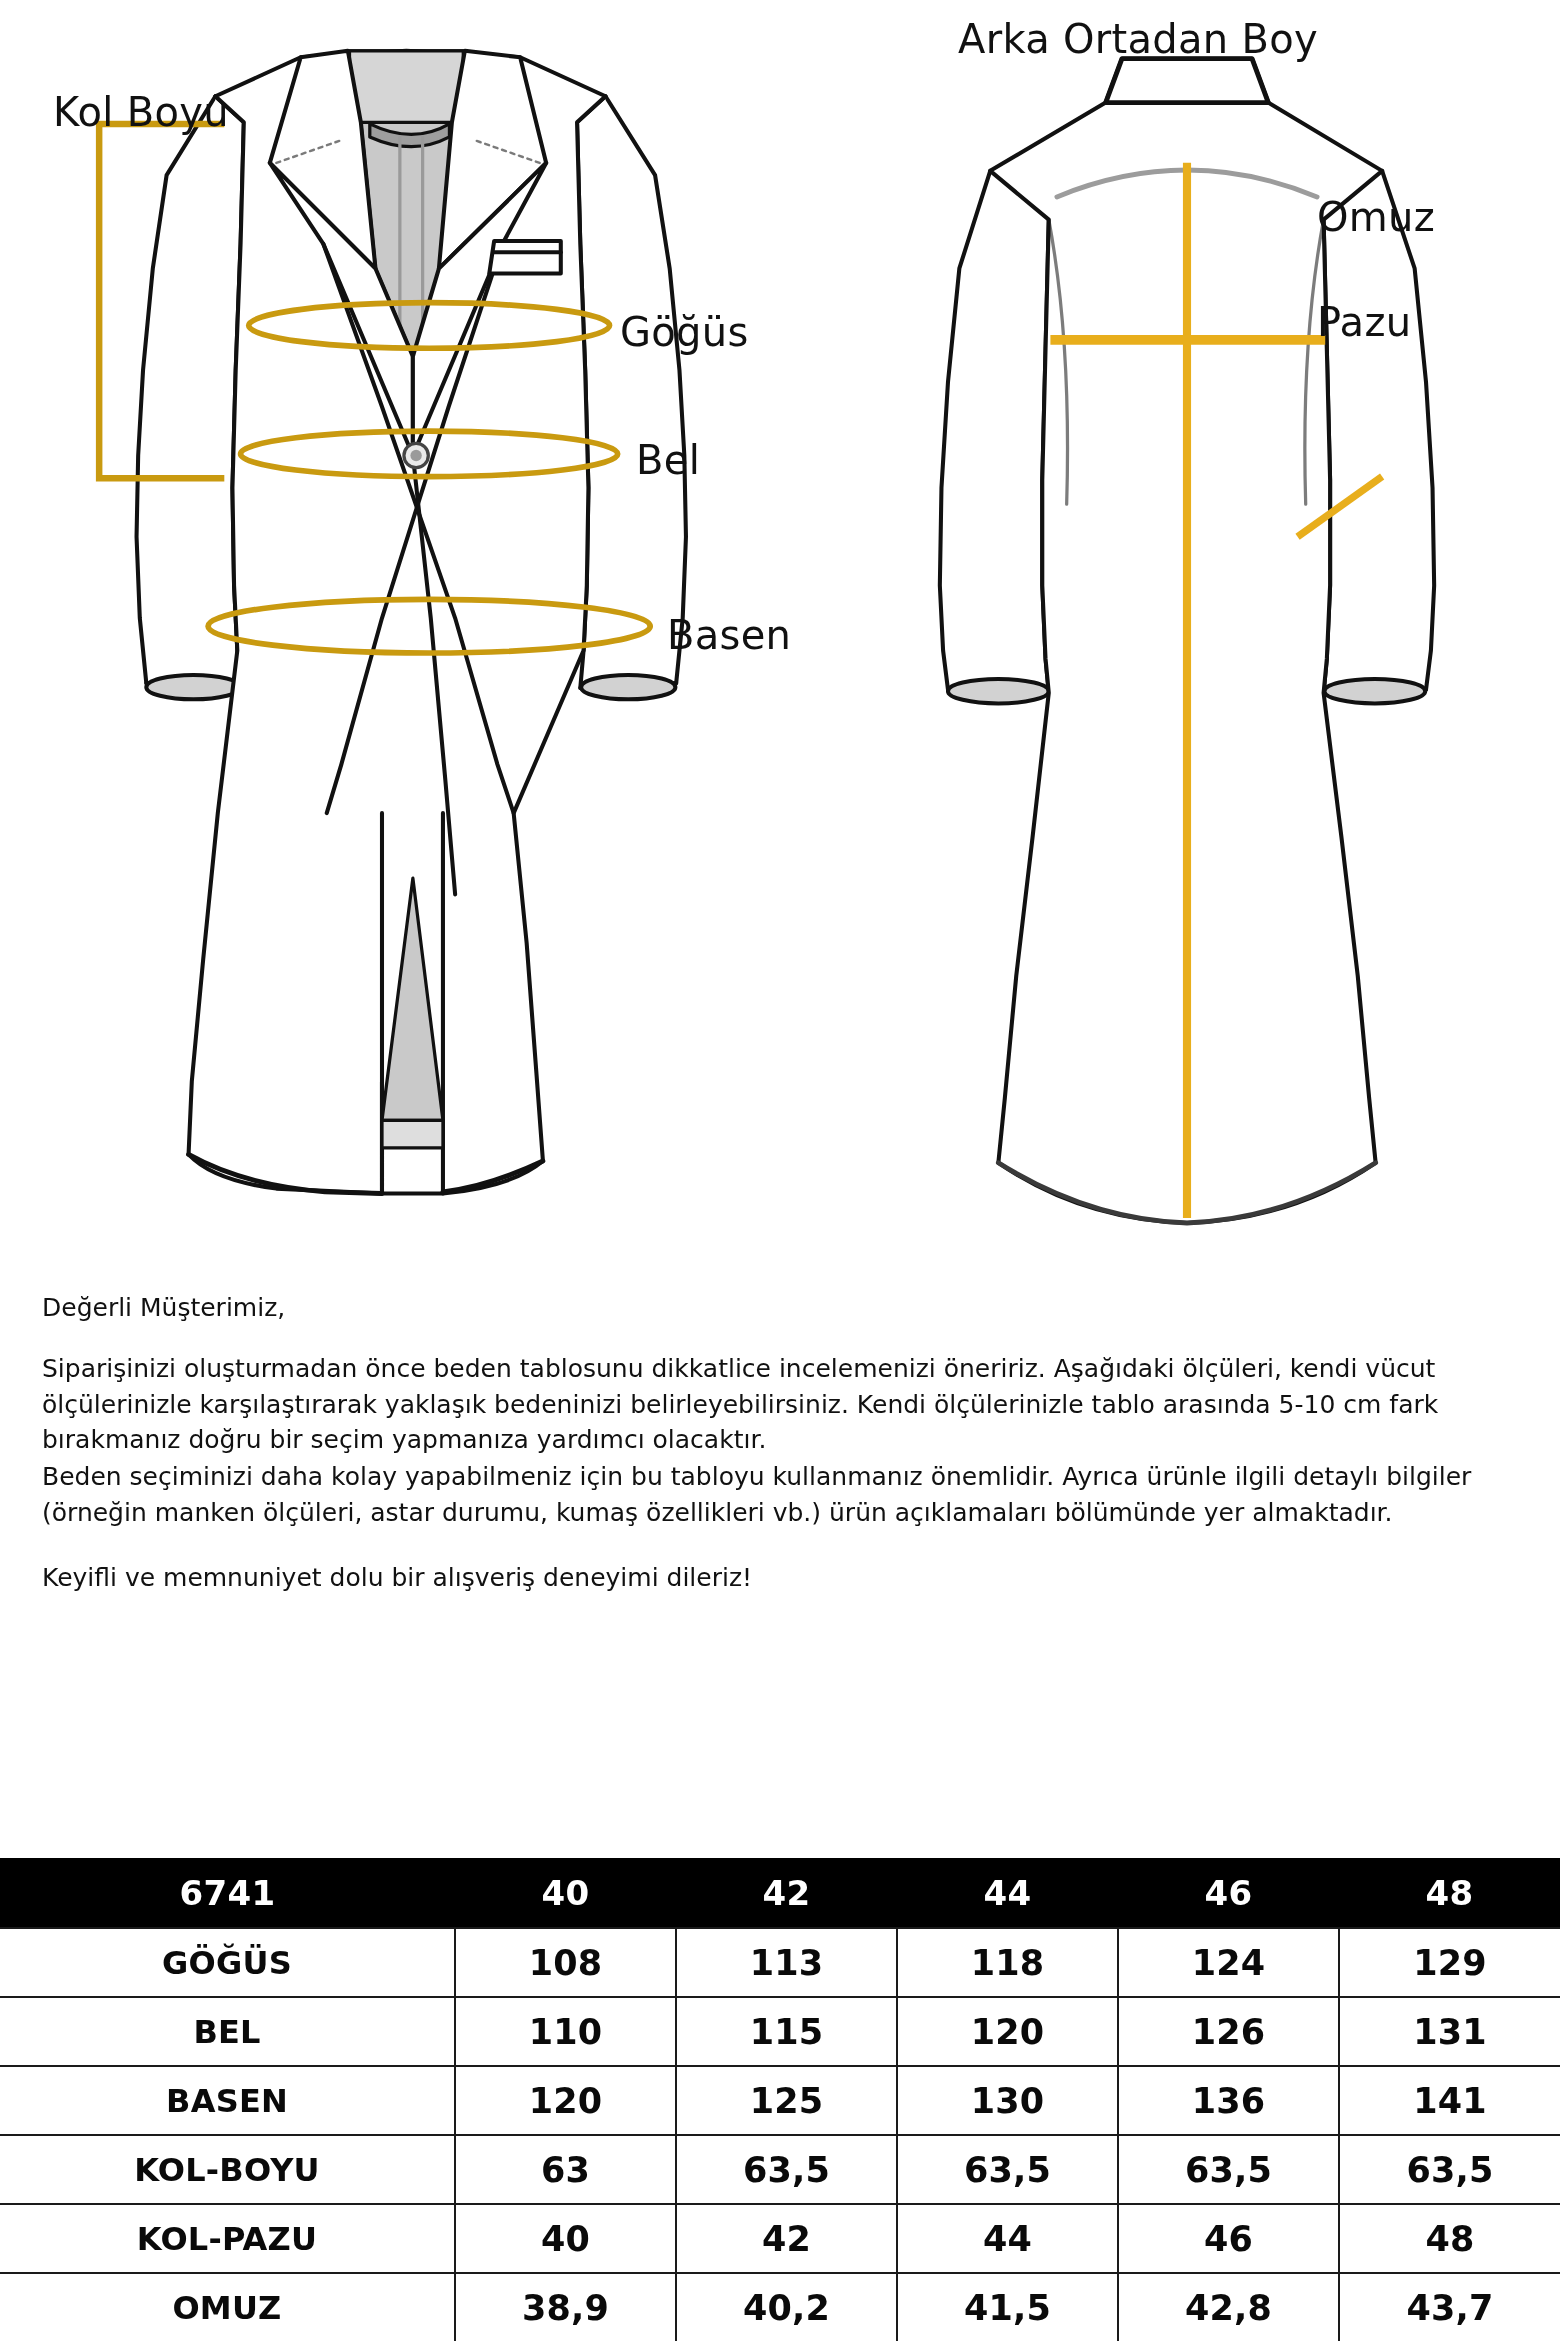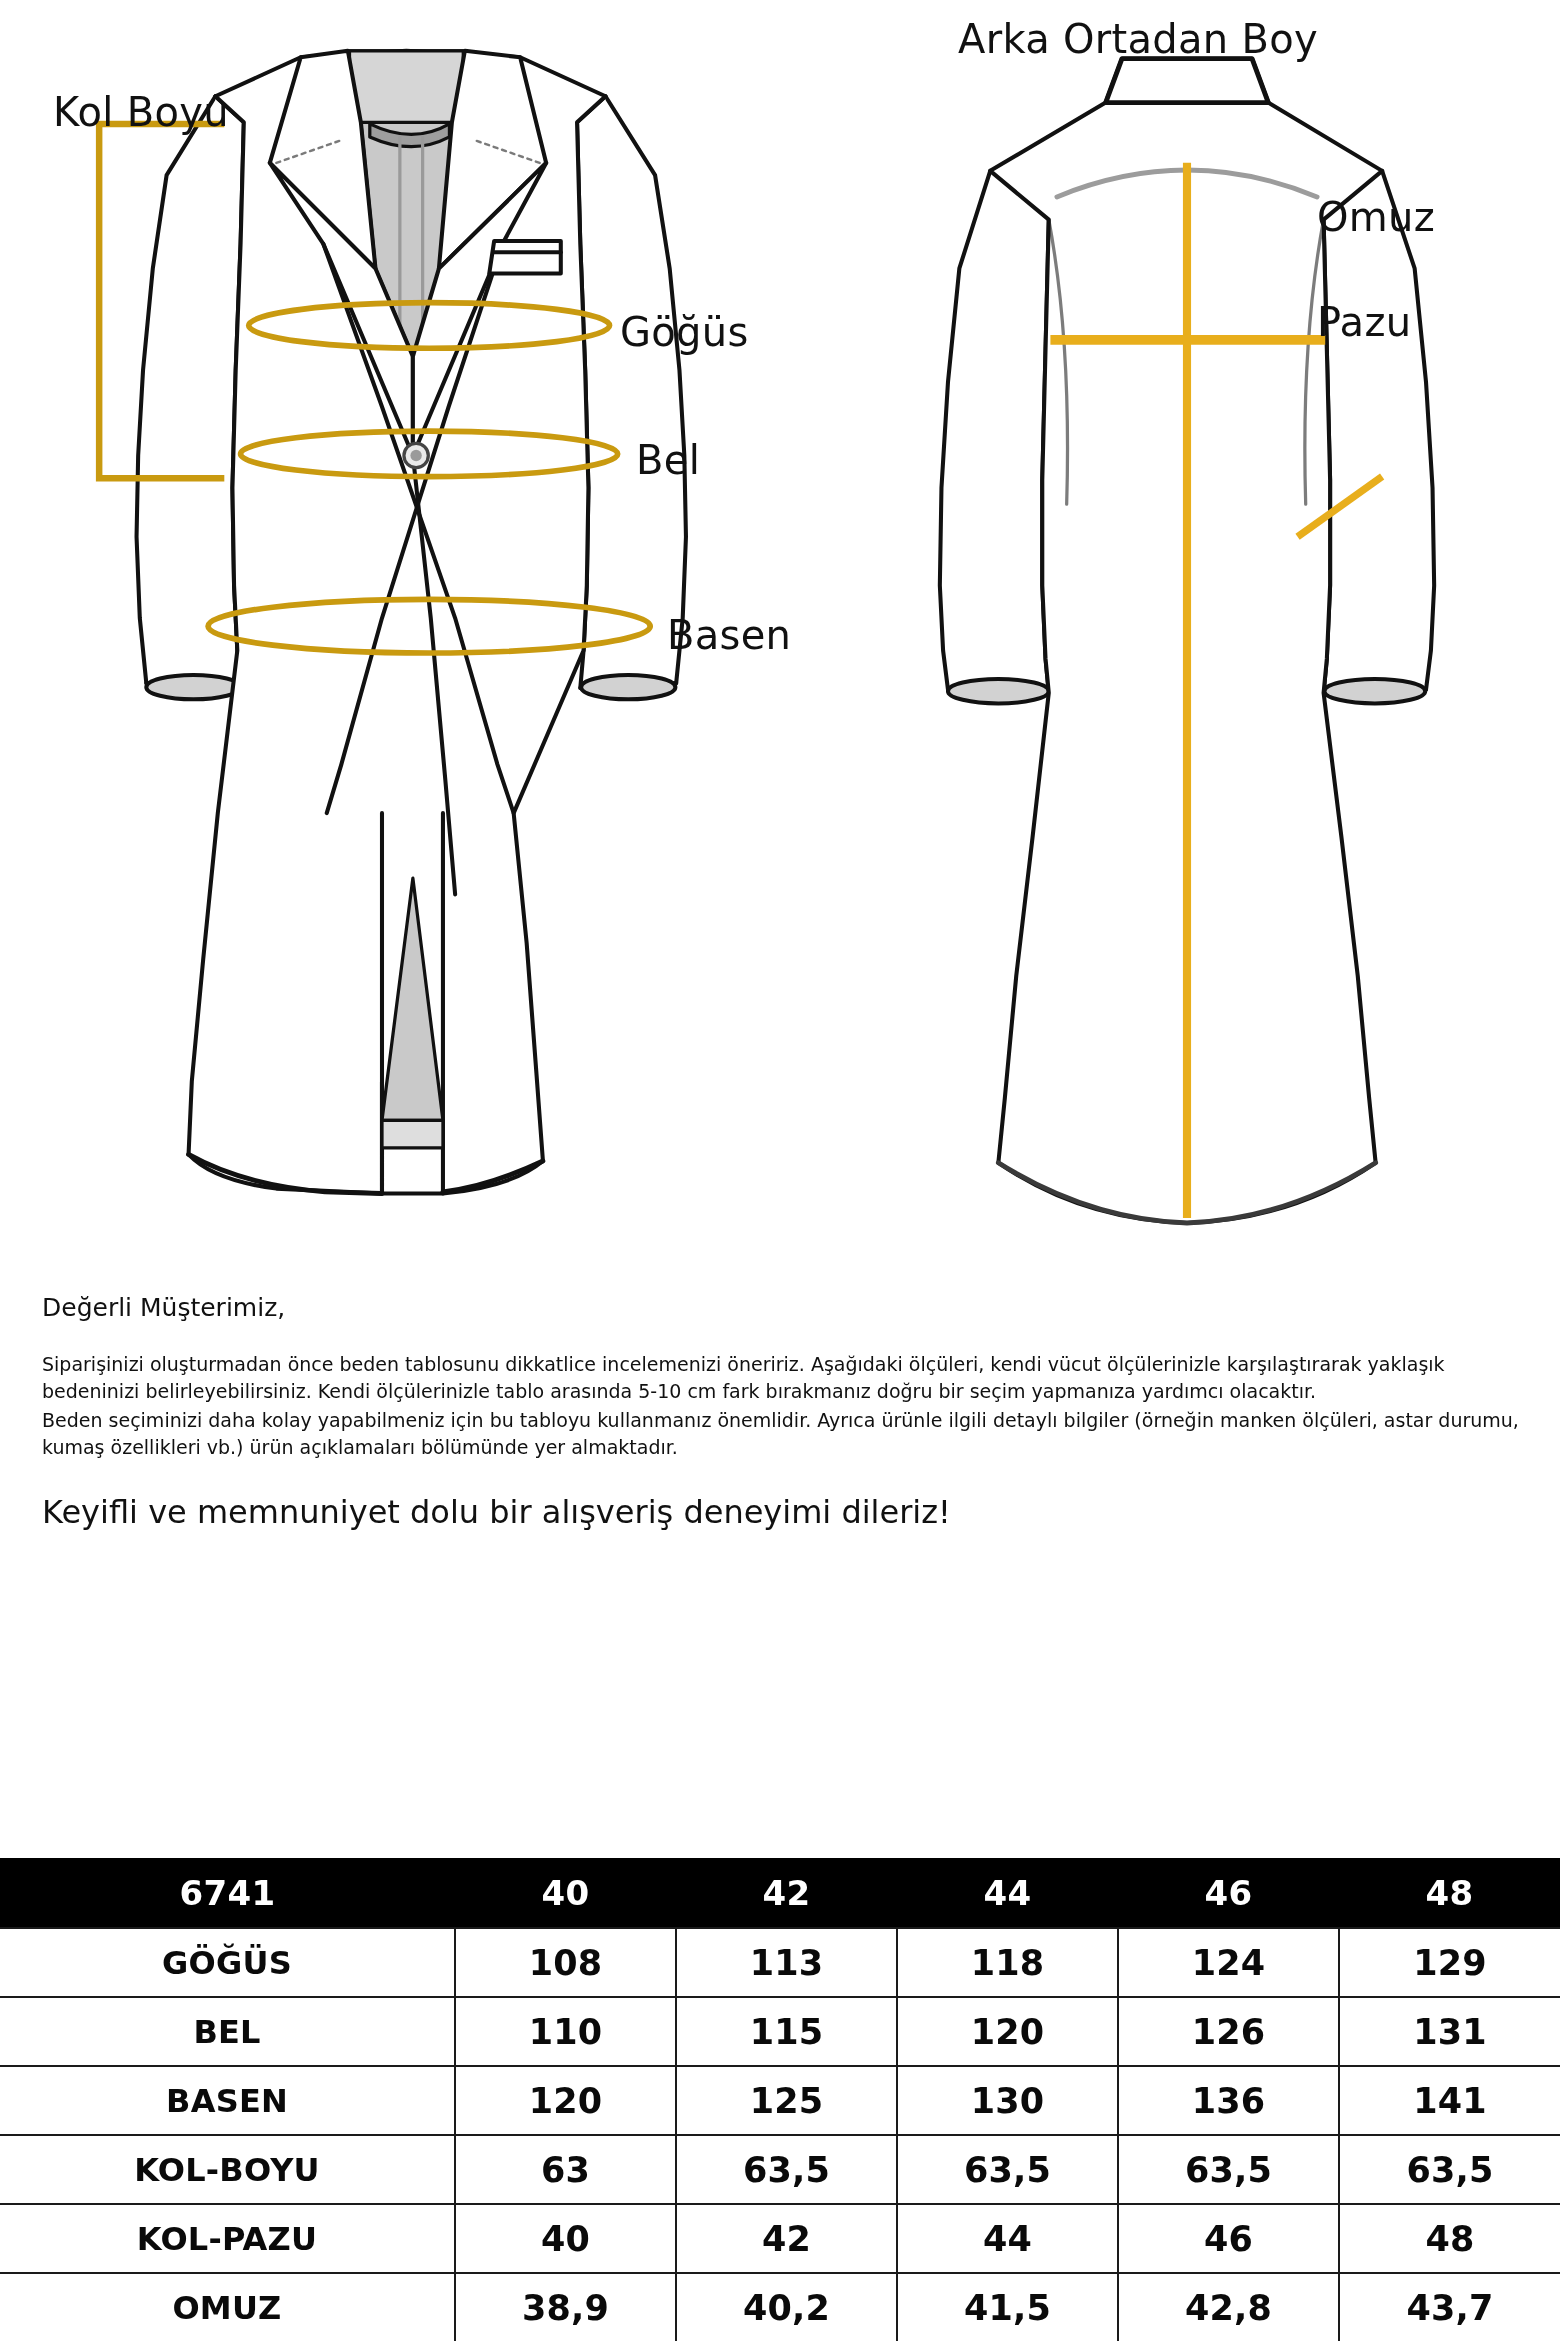--- a/index.html
+++ b/index.html
@@ -54,26 +54,26 @@
     padding: 0 33px 0 42px;
     font-family: "DejaVu Sans", sans-serif;
     color: #111111;
   }
   #textblock .greeting {
     font-size: 25px;
     line-height: 1.2;
     margin-bottom: 28px;
   }
   #textblock p {
-    font-size: 19px;
+    font-size: 25px;
     line-height: 1.42;
     margin-bottom: 0;
   }
   #textblock .para2 { margin-top: 1.6px; }
-  #textblock .closing { margin-top: 33px; font-size: 32px; }
+  #textblock .closing { margin-top: 33px; font-size: 25px; }
 
   
   #sizetable {
     position: absolute;
     left: 0;
     bottom: 0;
     width: 1236px;
     border-collapse: collapse;
     table-layout: fixed;
     font-family: "DejaVu Sans", sans-serif;

